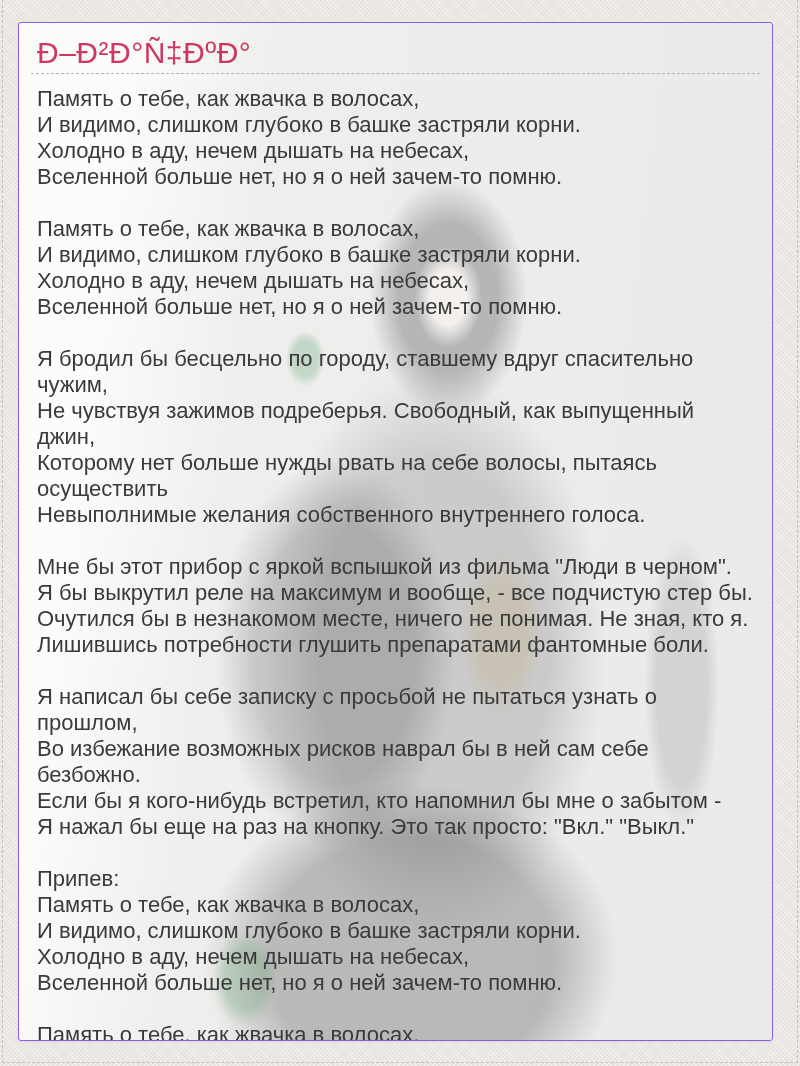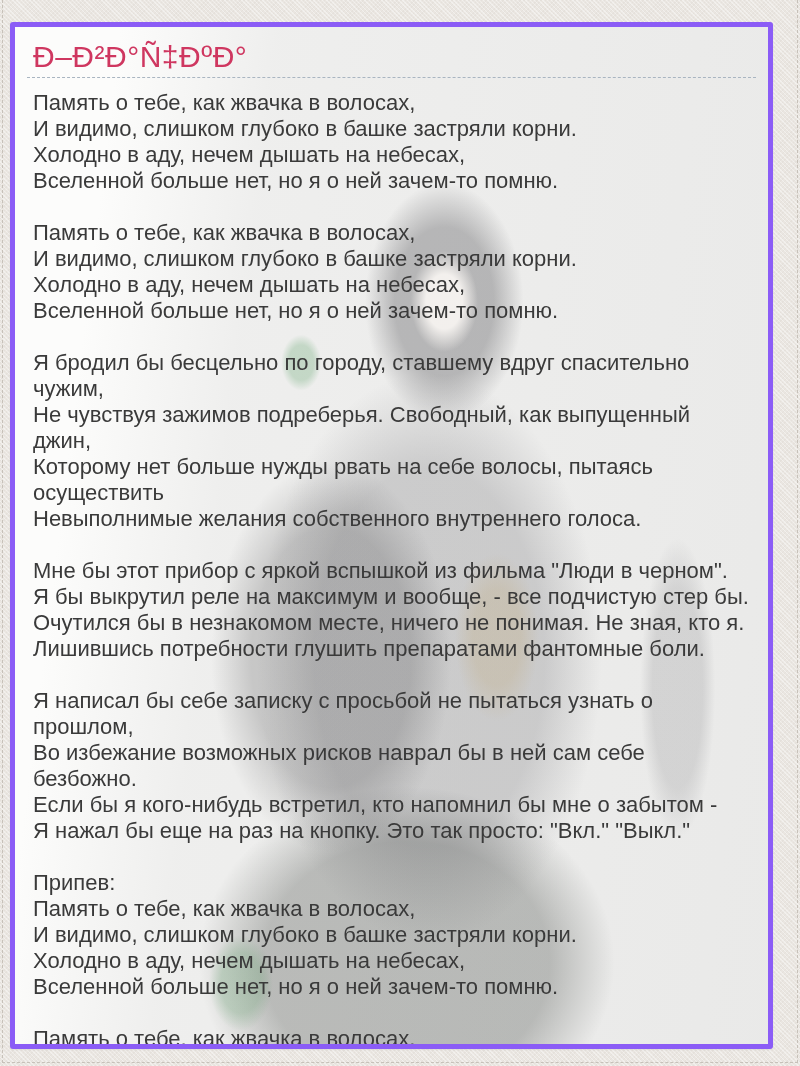--- a/index.html
+++ b/index.html
@@ -21,26 +21,26 @@
     position: absolute;
     left: 2px;
     right: 2px;
     top: -20px;
     bottom: 3px;
     border: 1px dashed #c7c1b9;
     pointer-events: none;
   }
   .card {
     position: absolute;
-    left: 10px;
+    left: 18px;
     top: 22px;
     width: 753px;
     height: 1017px;
     background: #fcfcfb;
-    border: 5px solid #8b5cf6;
+    border: 1px solid #8b5cf6;
     border-radius: 3px;
     box-shadow: 0 1px 2px rgba(0,0,0,0.07);
     overflow: hidden;
   }
   
   .bg-photo {
     position: absolute;
     inset: 0;
     background-image:
       radial-gradient(ellipse 48px 72px at 57% 27%, rgba(246,243,240,0.95) 0 38%, rgba(246,243,240,0) 70%),

